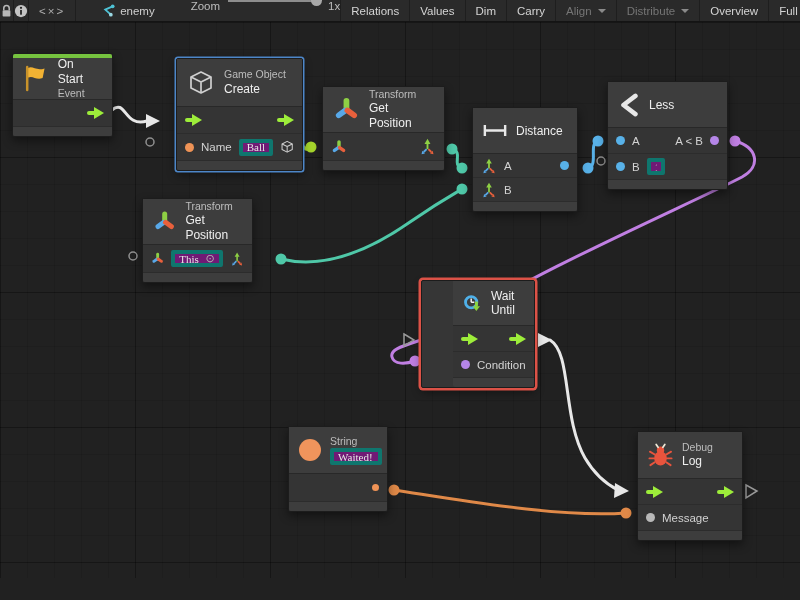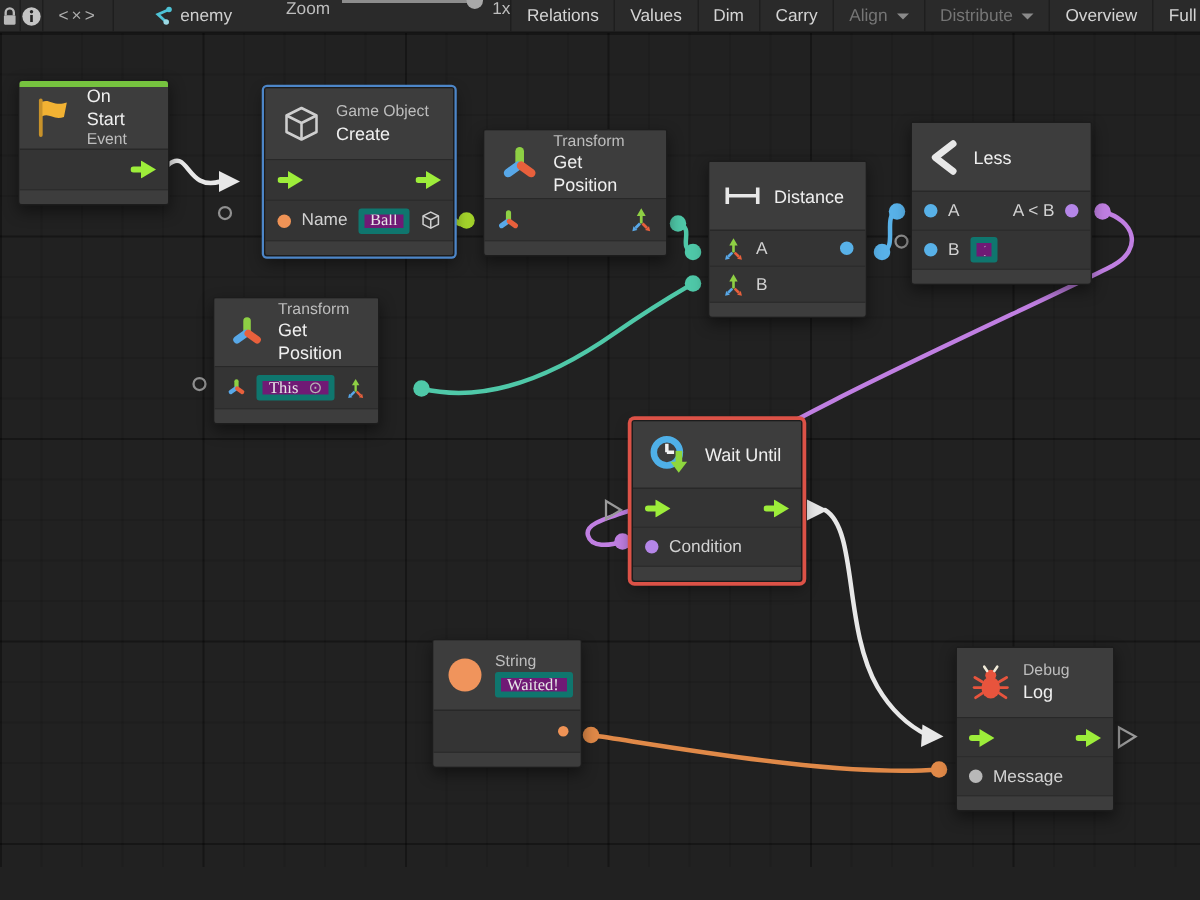--- a/index.html
+++ b/index.html
@@ -44,21 +44,21 @@
       linear-gradient(rgba(0,0,0,0.10) 1px, transparent 1px),
       linear-gradient(90deg, rgba(0,0,0,0.10) 1px, transparent 1px);
     background-size:135px 135px, 135px 135px, 27px 27px, 27px 27px; }
 
   svg.wires { position:absolute; left:0; top:0; width:800px; height:556px; pointer-events:none; }
 
   
   .node { position:absolute; background:#363636; border:1px solid #1c1c1c; border-radius:2px;
           box-shadow:0 4px 10px rgba(0,0,0,.45); color:#dedede; }
   .node.selected { box-shadow:0 0 0 1.5px #4d86c8, 0 4px 10px rgba(0,0,0,.45); }
-  .node.hot { box-shadow:0 0 0 2.5px #dc5247, 0 4px 10px rgba(0,0,0,.45); }
+  .node.hot { box-shadow:0 0 0 2.5px #dc5247, 0 4px 10px rgba(0,0,0,.45);padding-left:31px; }
   .accent { height:4px; background:#76c33f; border-radius:2px 2px 0 0; }
   .hdr { display:flex; align-items:center; gap:9px; padding:0 10px; background:#3d3d3d;
          border-bottom:1px solid #282828; }
   .hdr .tcol { display:flex; flex-direction:column; justify-content:center; line-height:1.25; }
   .cat { font-size:10.5px; color:#bdbdbd; }
   .ttl { font-size:12px; color:#efefef; }
   .row { display:flex; align-items:center; gap:7px; padding:0 8px; background:#343434;
          border-bottom:1px solid #2c2c2c; }
   .footer { height:9px; background:#3d3d3d; border-radius:0 0 2px 2px; }
   .spacer { flex:1; }

